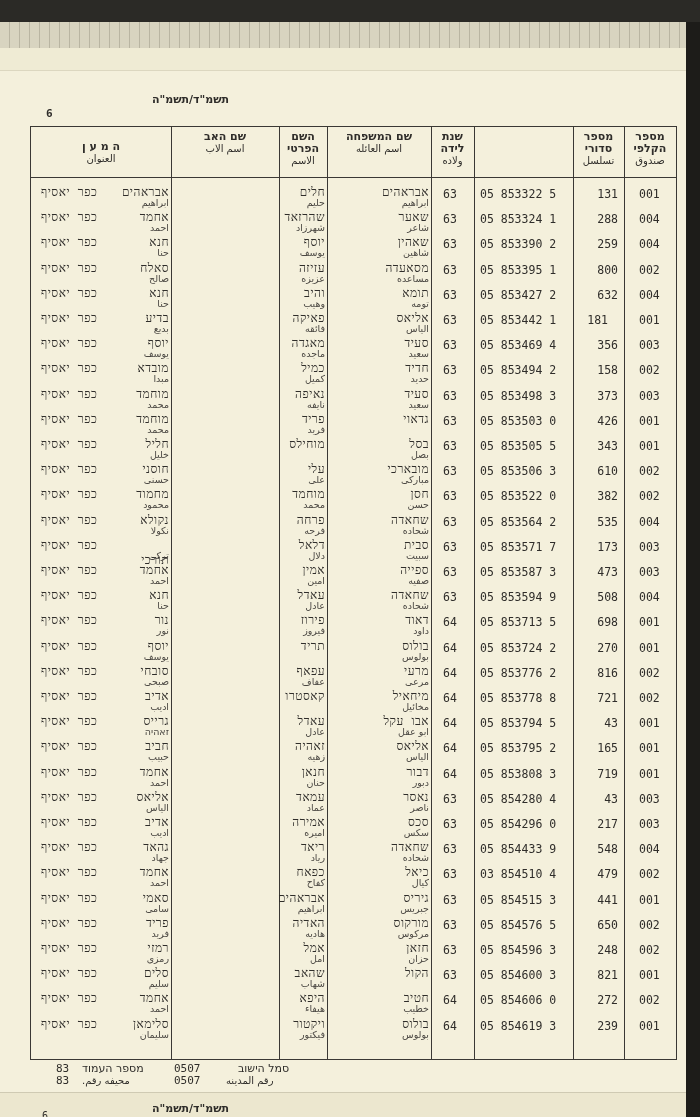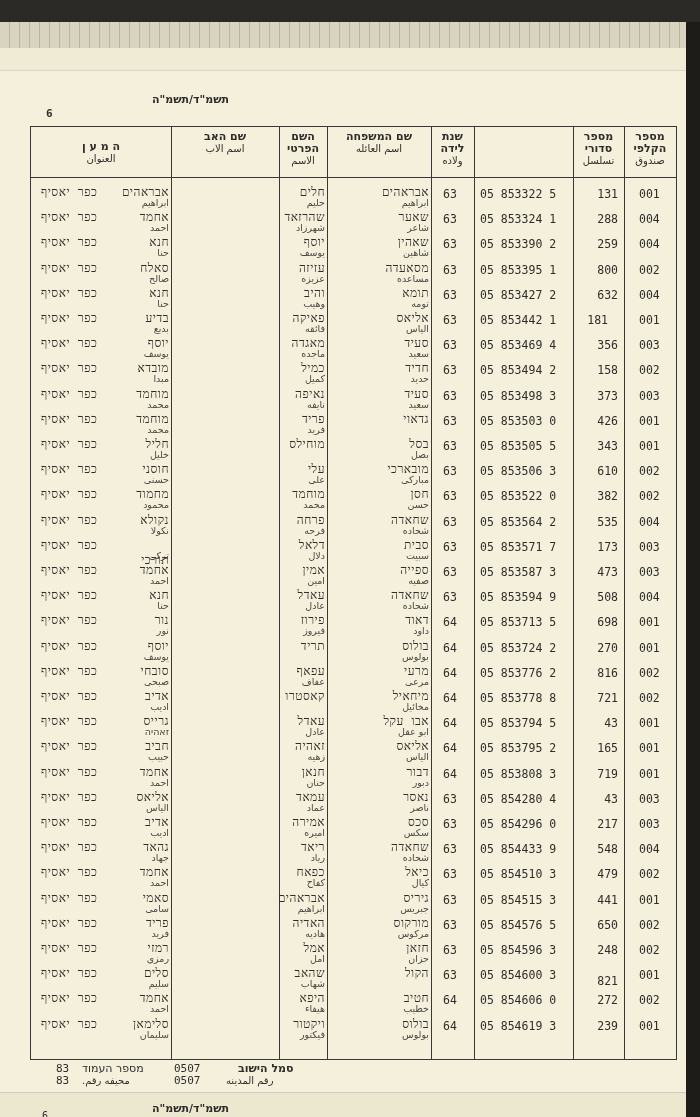--- a/index.html
+++ b/index.html
@@ -443,21 +443,21 @@
         <span class="c ar" style="right:247px;top:13px">شحاده</span>
         <span class="c he" style="right:351px;top:1px">ריאד</span>
         <span class="c ar" style="right:351px;top:13px">رياد</span>
         <span class="c he" style="right:507px;top:1px">גהאד</span>
         <span class="c ar" style="right:507px;top:13px">جهاد</span>
         <span class="c he" style="left:10px;top:1px;direction:rtl">כפר יאסיף</span>
       </div>
       <div class="row" style="top: 680.4px;">
         <span class="c num" style="left:608px;top:2px">002</span>
         <span class="c num" style="right:58px;top:2px;text-align:right">479</span>
-        <span class="c num" style="left:449px;top:2px">05 854510 3</span>
+        <span class="c num" style="left:449px;top:2px">03 854510 4</span>
         <span class="c num" style="left:412px;top:2px">63</span>
         <span class="c he" style="right:247px;top:1px">כיאל</span>
         <span class="c ar" style="right:247px;top:13px">كيال</span>
         <span class="c he" style="right:351px;top:1px">כפאח</span>
         <span class="c ar" style="right:351px;top:13px">كفاح</span>
         <span class="c he" style="right:507px;top:1px">אחמד</span>
         <span class="c ar" style="right:507px;top:13px">احمد</span>
         <span class="c he" style="left:10px;top:1px;direction:rtl">כפר יאסיף</span>
       </div>
       <div class="row" style="top: 705.6px;">
@@ -494,21 +494,21 @@
         <span class="c he" style="right:247px;top:1px">חזאן</span>
         <span class="c ar" style="right:247px;top:13px">حزان</span>
         <span class="c he" style="right:351px;top:1px">אמל</span>
         <span class="c ar" style="right:351px;top:13px">امل</span>
         <span class="c he" style="right:507px;top:1px">רמזי</span>
         <span class="c ar" style="right:507px;top:13px">رمزى</span>
         <span class="c he" style="left:10px;top:1px;direction:rtl">כפר יאסיף</span>
       </div>
       <div class="row" style="top: 781.2px;">
         <span class="c num" style="left:608px;top:2px">001</span>
-        <span class="c num" style="right:58px;top:8px;text-align:right">821</span>
+        <span class="c num" style="right:58px;top:2px;text-align:right">821</span>
         <span class="c num" style="left:449px;top:2px">05 854600 3</span>
         <span class="c num" style="left:412px;top:2px">63</span>
         <span class="c he" style="right:247px;top:1px">הקול</span>
         <span class="c ar" style="right:247px;top:13px"></span>
         <span class="c he" style="right:351px;top:1px">שהאב</span>
         <span class="c ar" style="right:351px;top:13px">شهاب</span>
         <span class="c he" style="right:507px;top:1px">סלים</span>
         <span class="c ar" style="right:507px;top:13px">سليم</span>
         <span class="c he" style="left:10px;top:1px;direction:rtl">כפר יאסיף</span>
       </div>
@@ -535,21 +535,21 @@
         <span class="c he" style="right:351px;top:1px">ויקטור</span>
         <span class="c ar" style="right:351px;top:13px">فيكتور</span>
         <span class="c he" style="right:507px;top:1px">סלימאן</span>
         <span class="c ar" style="right:507px;top:13px">سليمان</span>
         <span class="c he" style="left:10px;top:1px;direction:rtl">כפר יאסיף</span>
       </div>
     </div>
 </div>
 
 <div class="footer">
-  <span style="left:182px;top:0;font-weight:bold;font-family:'DejaVu Sans',sans-serif;direction:rtl">סמל הישוב</span>
+  <span style="left:182px;top:0;font-weight:normal;font-family:'DejaVu Sans',sans-serif;direction:rtl">סמל הישוב</span>
   <span style="left:170px;top:12px;font-family:'DejaVu Sans',sans-serif;direction:rtl;font-size:10px">رقم المدينه</span>
   <span style="left:118px;top:0">0507</span>
   <span style="left:118px;top:12px">0507</span>
   <span style="left:26px;top:0;direction:rtl;font-family:'DejaVu Sans',sans-serif">מספר העמוד</span>
   <span style="left:26px;top:12px;direction:rtl;font-family:'DejaVu Sans',sans-serif;font-size:10px">محيفه رقم.</span>
   <span style="left:0;top:0">83</span>
   <span style="left:0;top:12px">83</span>
 </div>
 
 <div class="bottom-band"></div>

